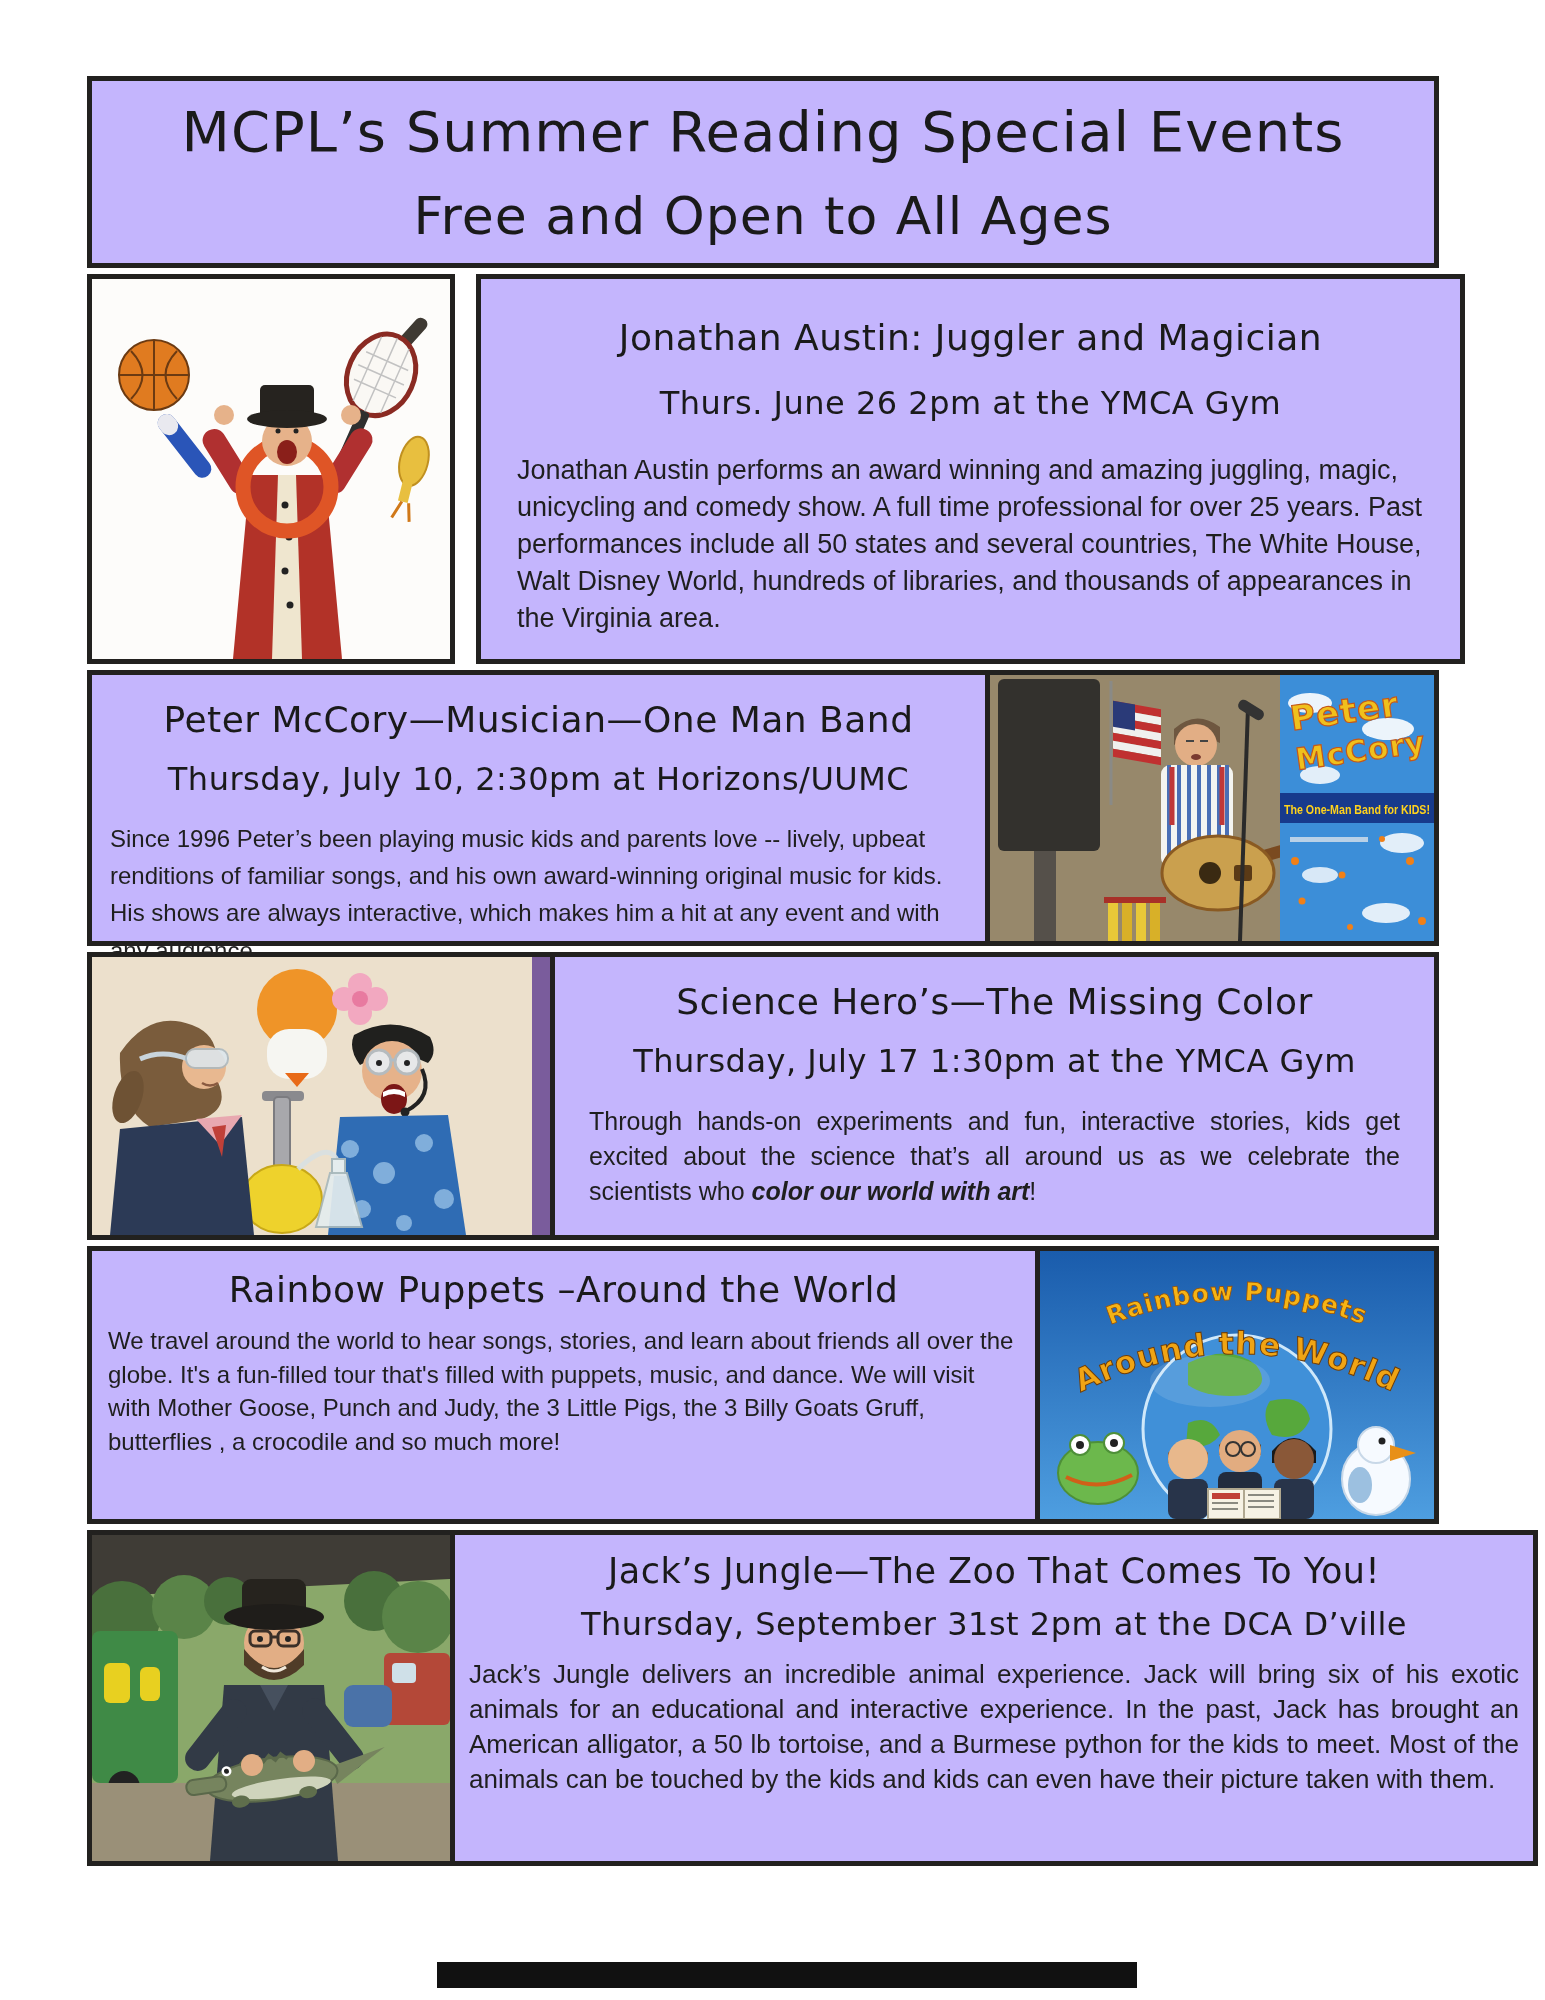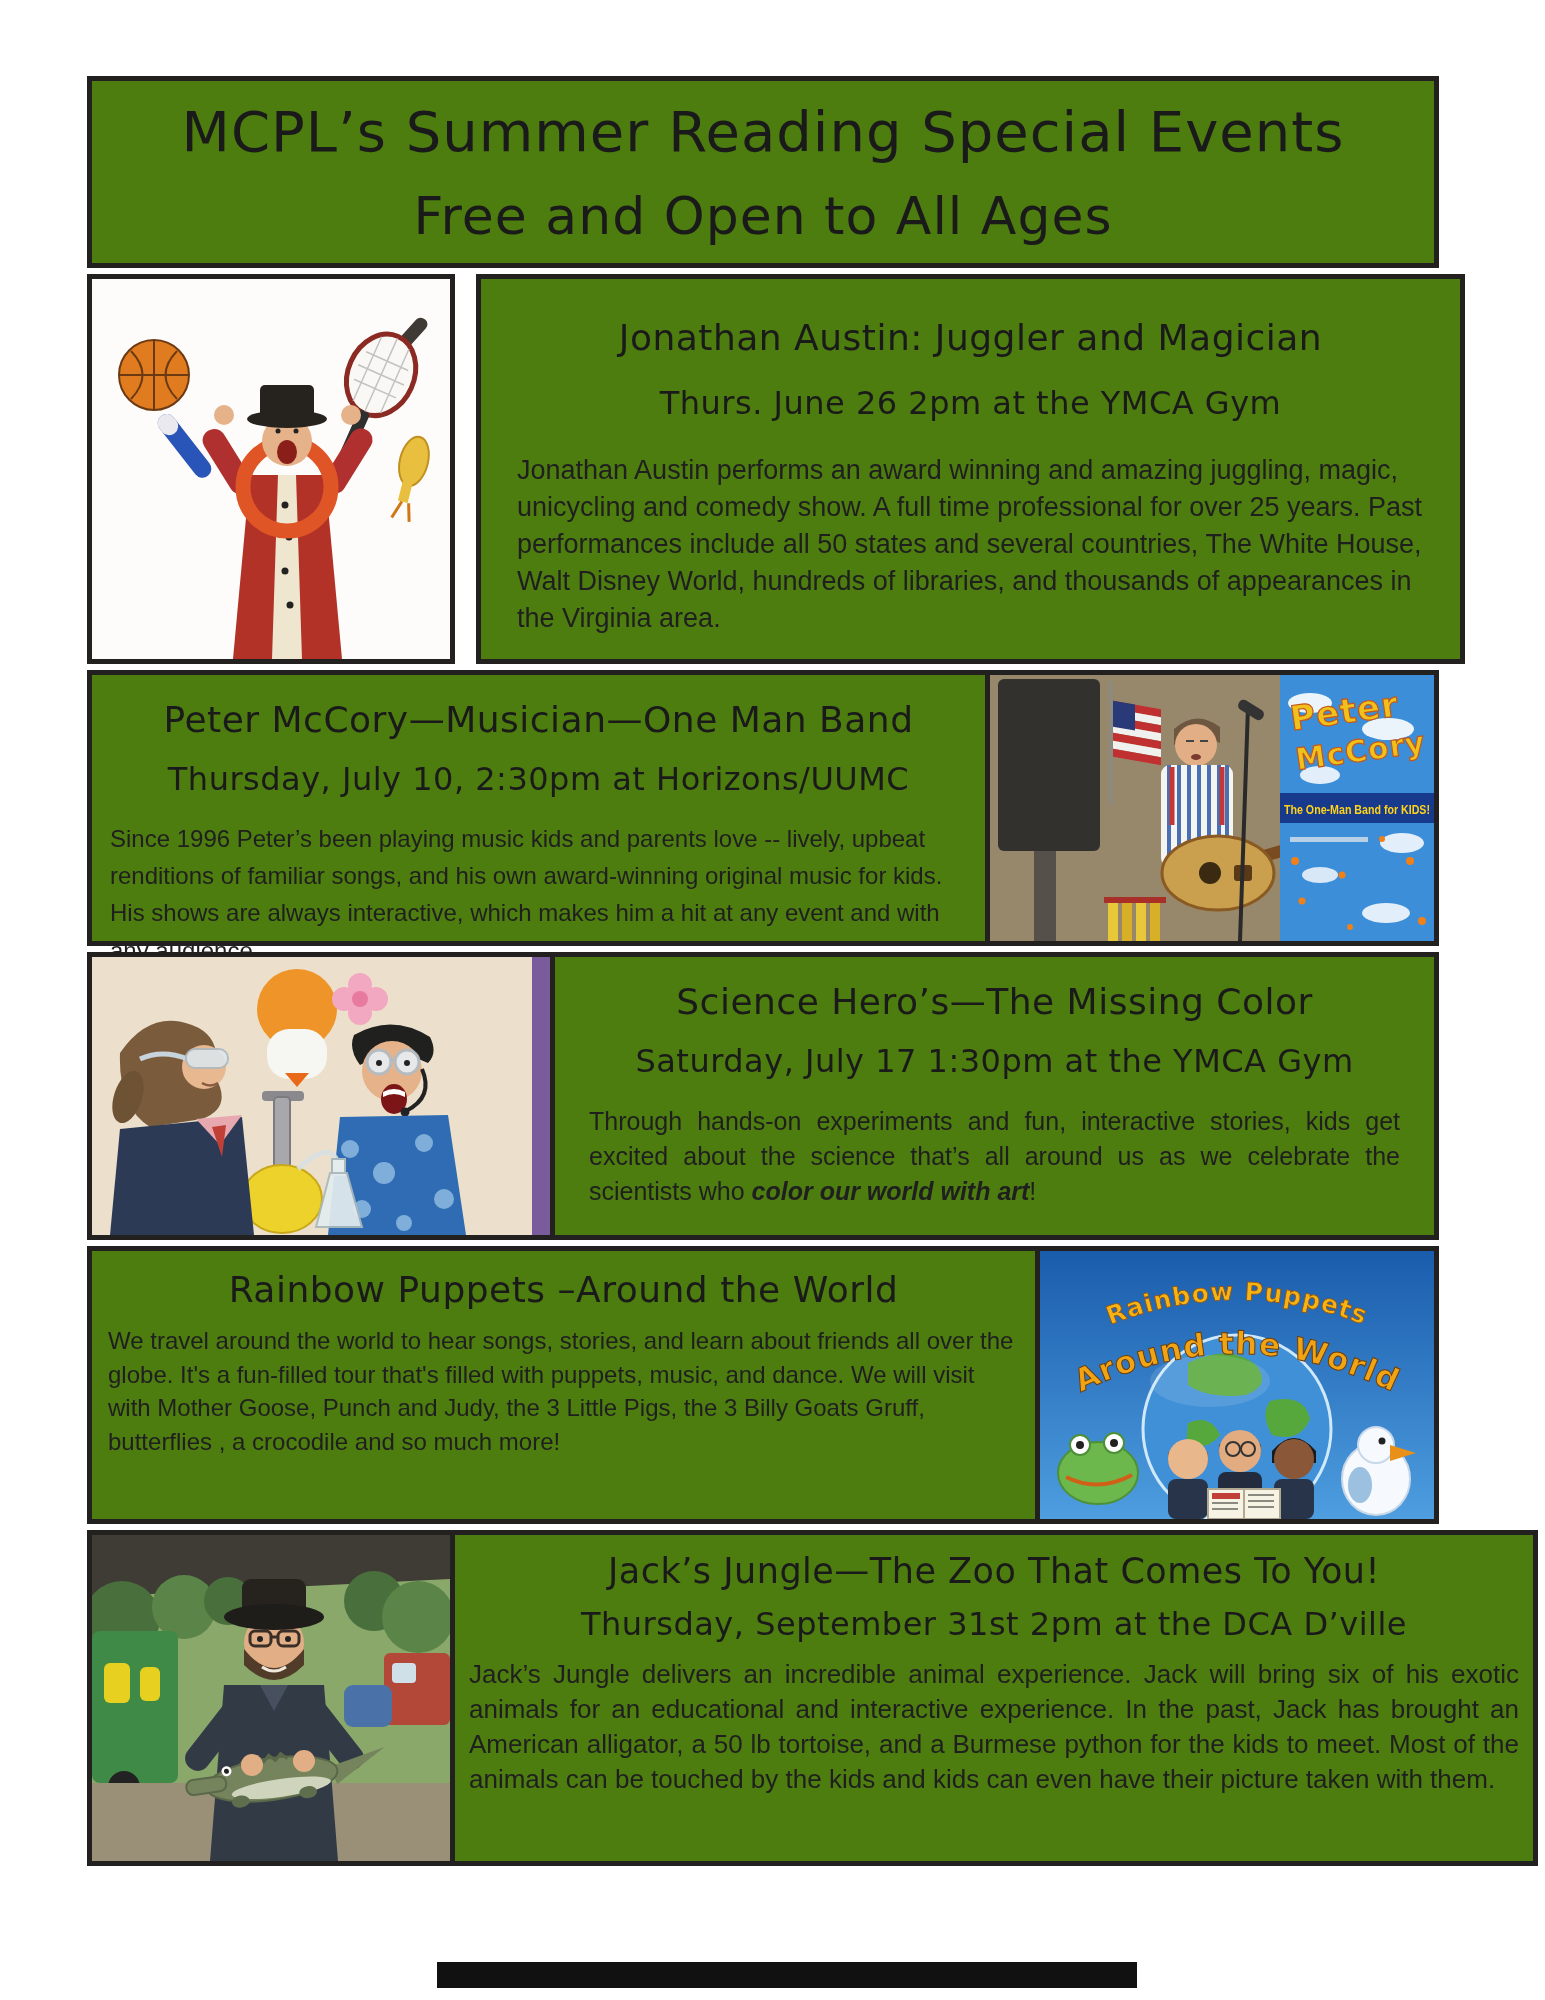--- a/index.html
+++ b/index.html
@@ -1,20 +1,20 @@
 <!DOCTYPE html>
 <html><head>
 <meta charset="utf-8">
 <style>
   * { margin:0; padding:0; box-sizing:border-box; }
   html,body { background:#ffffff; }
   body { font-family:"Liberation Sans", sans-serif; }
   .page { position:relative; width:1545px; height:2000px; background:#ffffff; overflow:hidden; }
 
-  .box { position:absolute; background:#4d7c0f; border:5px solid #22211f; }
+  .box { position:absolute; background:#c4b5fd; border:5px solid #22211f; }
   .photo-box { overflow:hidden; background:#fff; }
   .photo-box svg { display:block; width:100%; height:100%; }
 
   .hand { font-family:"DejaVu Sans", sans-serif; color:#1a1a1a; text-align:center; }
 
   
   #header-box { left:87px; top:76px; width:1352px; height:192px; }
   #flyer-title   { padding-top:18px; font-size:56px; letter-spacing:1px; }
   #flyer-subtitle{ padding-top:22px; font-size:52px; letter-spacing:1px; }
 
@@ -258,21 +258,21 @@
       </g>
       <g>
         <path d="M246,206 Q238,182 206,212" stroke="#d8e0e2" stroke-width="5" fill="none" opacity=".9"></path>
         <rect x="240" y="202" width="13" height="16" fill="#e4ecee" stroke="#a8b8bc" stroke-width="2"></rect>
         <polygon points="238,216 255,216 270,270 224,270" fill="#e4ecee" opacity=".92" stroke="#a8b8bc" stroke-width="2"></polygon>
       </g>
     </svg>
   </div>
   <div class="box" id="r3-text">
     <div class="hand event-title">Science Hero’s—The Missing Color</div>
-    <div class="hand event-when">Saturday, July 17 1:30pm at the YMCA Gym</div>
+    <div class="hand event-when">Thursday, July 17 1:30pm at the YMCA Gym</div>
     <p class="desc"><span>Through hands-on experiments and fun, interactive stories, kids get excited about the science that’s all around us as we celebrate the scientists who </span><span class="emph">color our world with art</span><span>!</span></p>
   </div>
 
   <div class="box" id="r4-text">
     <div class="hand event-title">Rainbow Puppets –Around the World</div>
     <p class="desc">We travel around the world to hear songs, stories, and learn about friends all over the globe. It's a fun-filled tour that's filled with puppets, music, and dance. We will visit with Mother Goose, Punch and Judy, the 3 Little Pigs, the 3 Billy Goats Gruff, butterflies , a crocodile and so much more!</p>
   </div>
   <div class="box photo-box" id="r4-photo">
     <svg viewBox="0 0 394 268" preserveAspectRatio="none">
       <defs>

